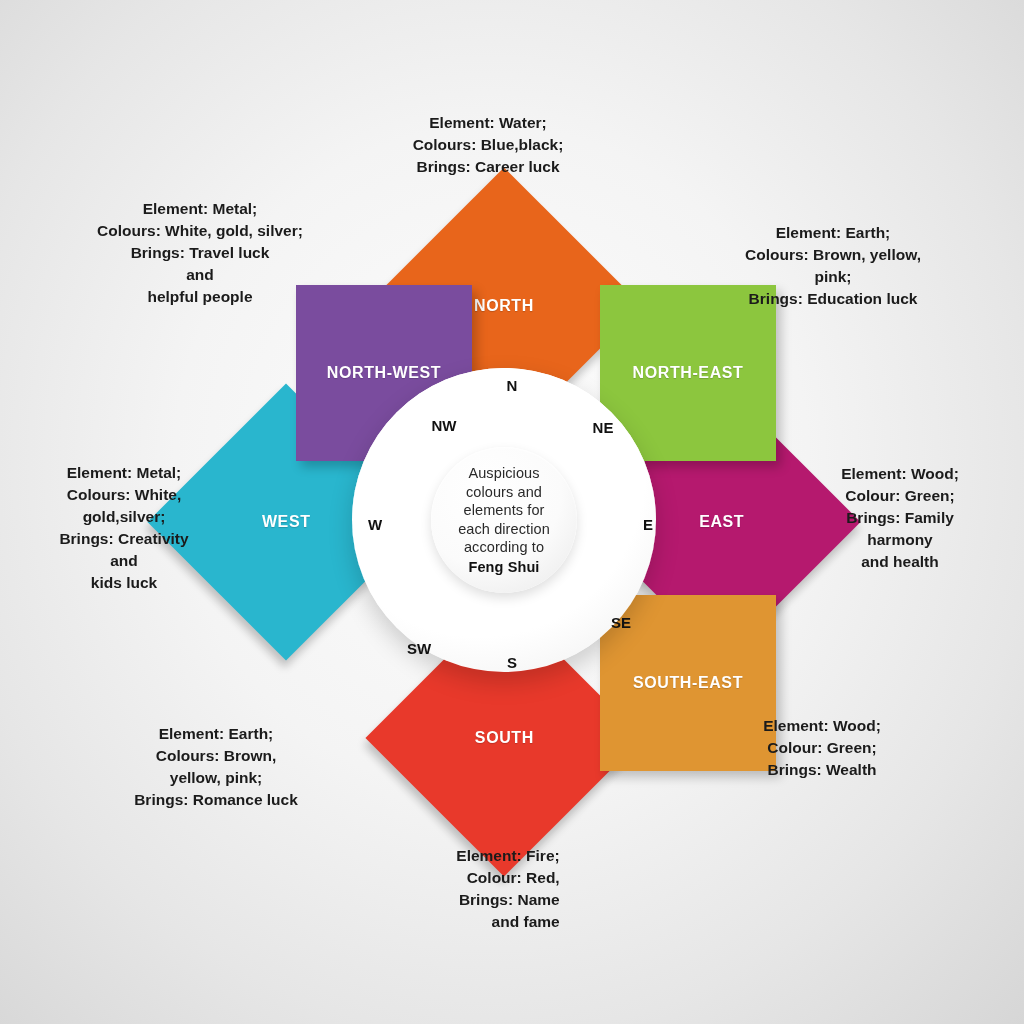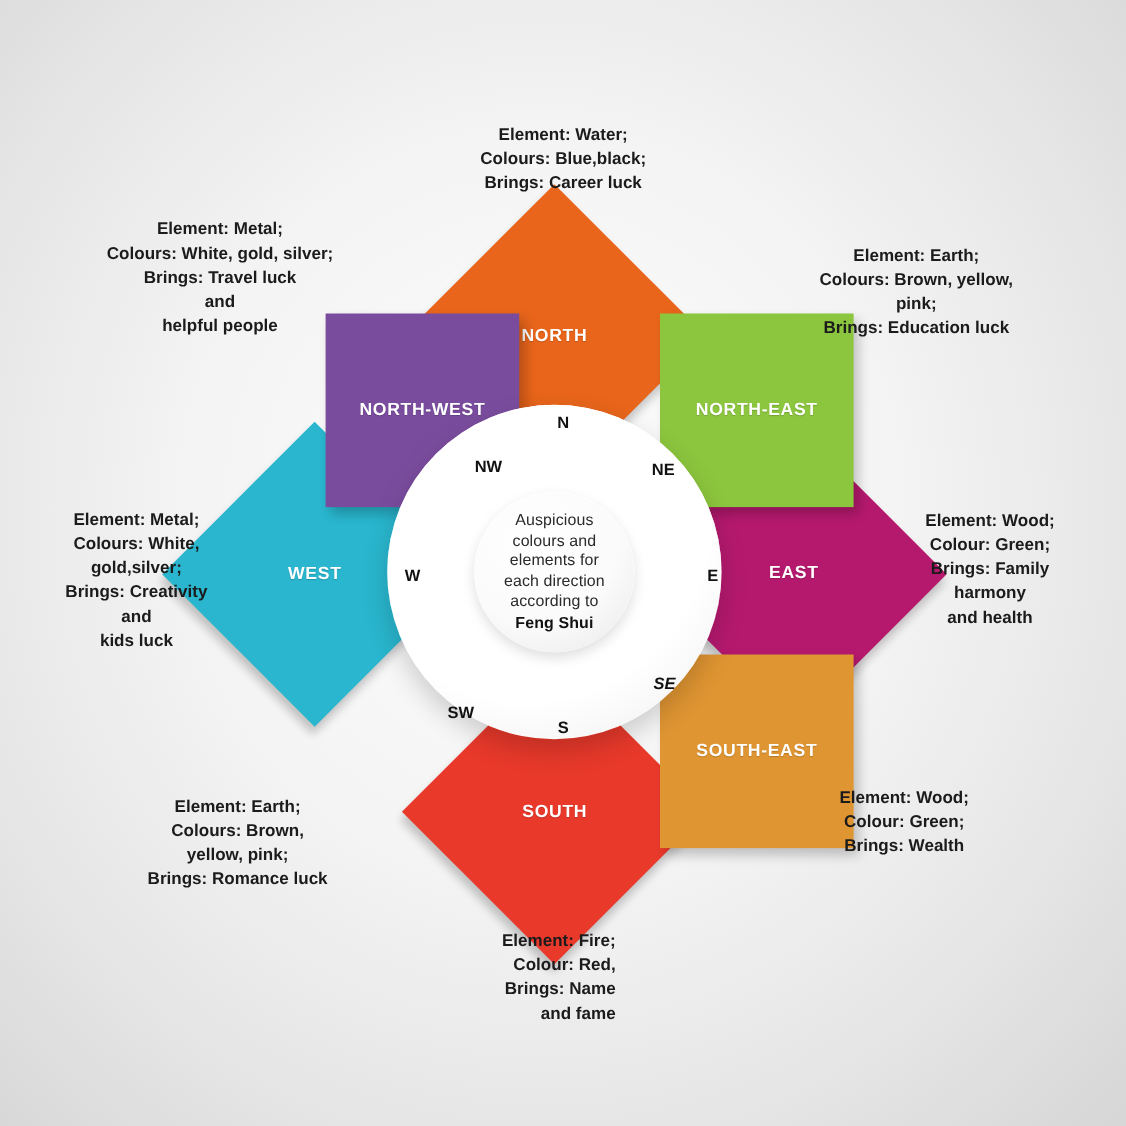--- a/index.html
+++ b/index.html
@@ -54,27 +54,27 @@
   .centre-text .brand{display:block;font-weight:bold;color:#111;padding-top:1px;}
 
   .tick{position:absolute;font-size:15px;font-weight:bold;color:#111;
         transform:translate(-50%,-50%);white-space:nowrap;}
   #tick-n {left:512px;top:385px;}
   #tick-s {left:512px;top:662px;}
   #tick-e {left:648px;top:524px;}
   #tick-w {left:375px;top:524px;}
   #tick-ne{left:603px;top:427px;}
   #tick-nw{left:444px;top:425px;}
-  #tick-se{left:604px;top:622px;font-style:italic;}
+  #tick-se{left:621px;top:622px;}
   #tick-sw{left:419px;top:648px;}
 
   
   .anno{position:absolute;color:#1b1b1b;font-weight:bold;font-size:15.5px;
         line-height:22px;white-space:pre-line;}
-  #anno-north    {left:512px;top:112px;transform:translateX(-50%);text-align:center;}
+  #anno-north    {left:488px;top:112px;transform:translateX(-50%);text-align:center;}
   #anno-northwest{left:200px;top:198px;transform:translateX(-50%);text-align:center;}
   #anno-northeast{left:833px;top:222px;transform:translateX(-50%);text-align:center;}
   #anno-east     {left:900px;top:463px;transform:translateX(-50%);text-align:center;}
   #anno-southeast{left:822px;top:715px;transform:translateX(-50%);text-align:center;}
   #anno-south    {left:508px;top:845px;transform:translateX(-50%);text-align:right;}
   #anno-southwest{left:216px;top:723px;transform:translateX(-50%);text-align:center;}
   #anno-west     {left:124px;top:462px;transform:translateX(-50%);text-align:center;}
 </style>
 </head>
 <body>

